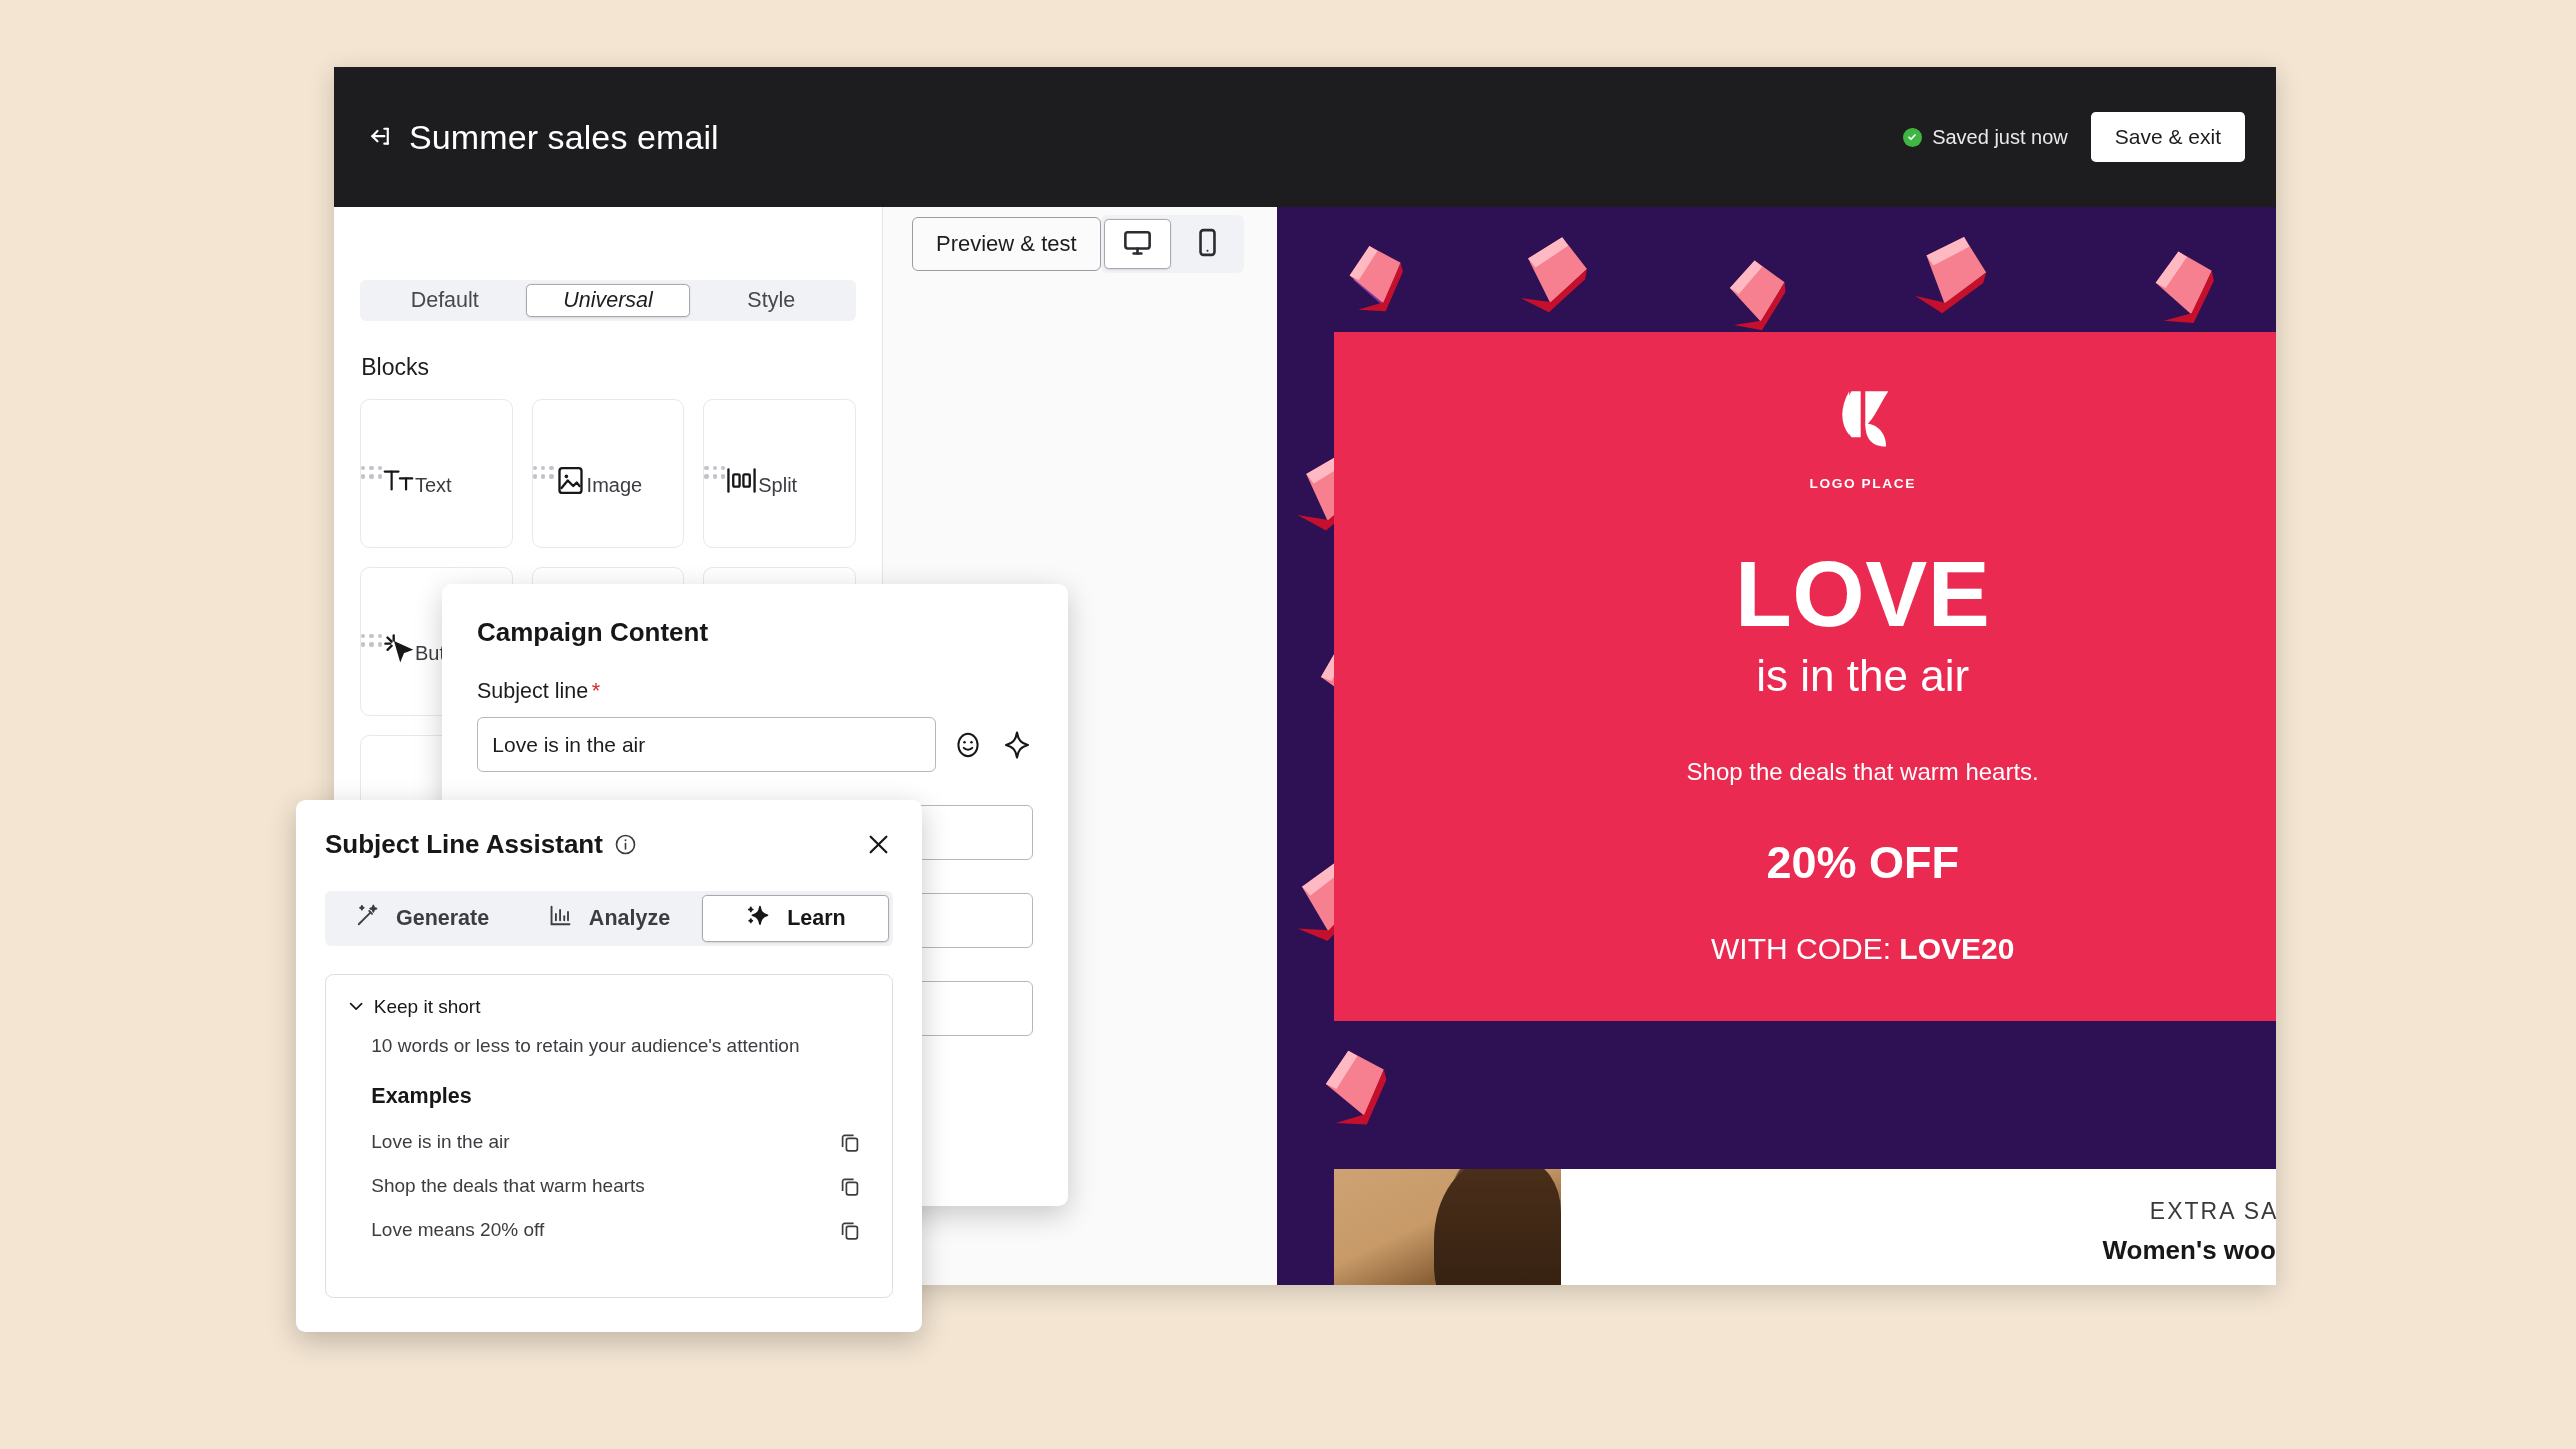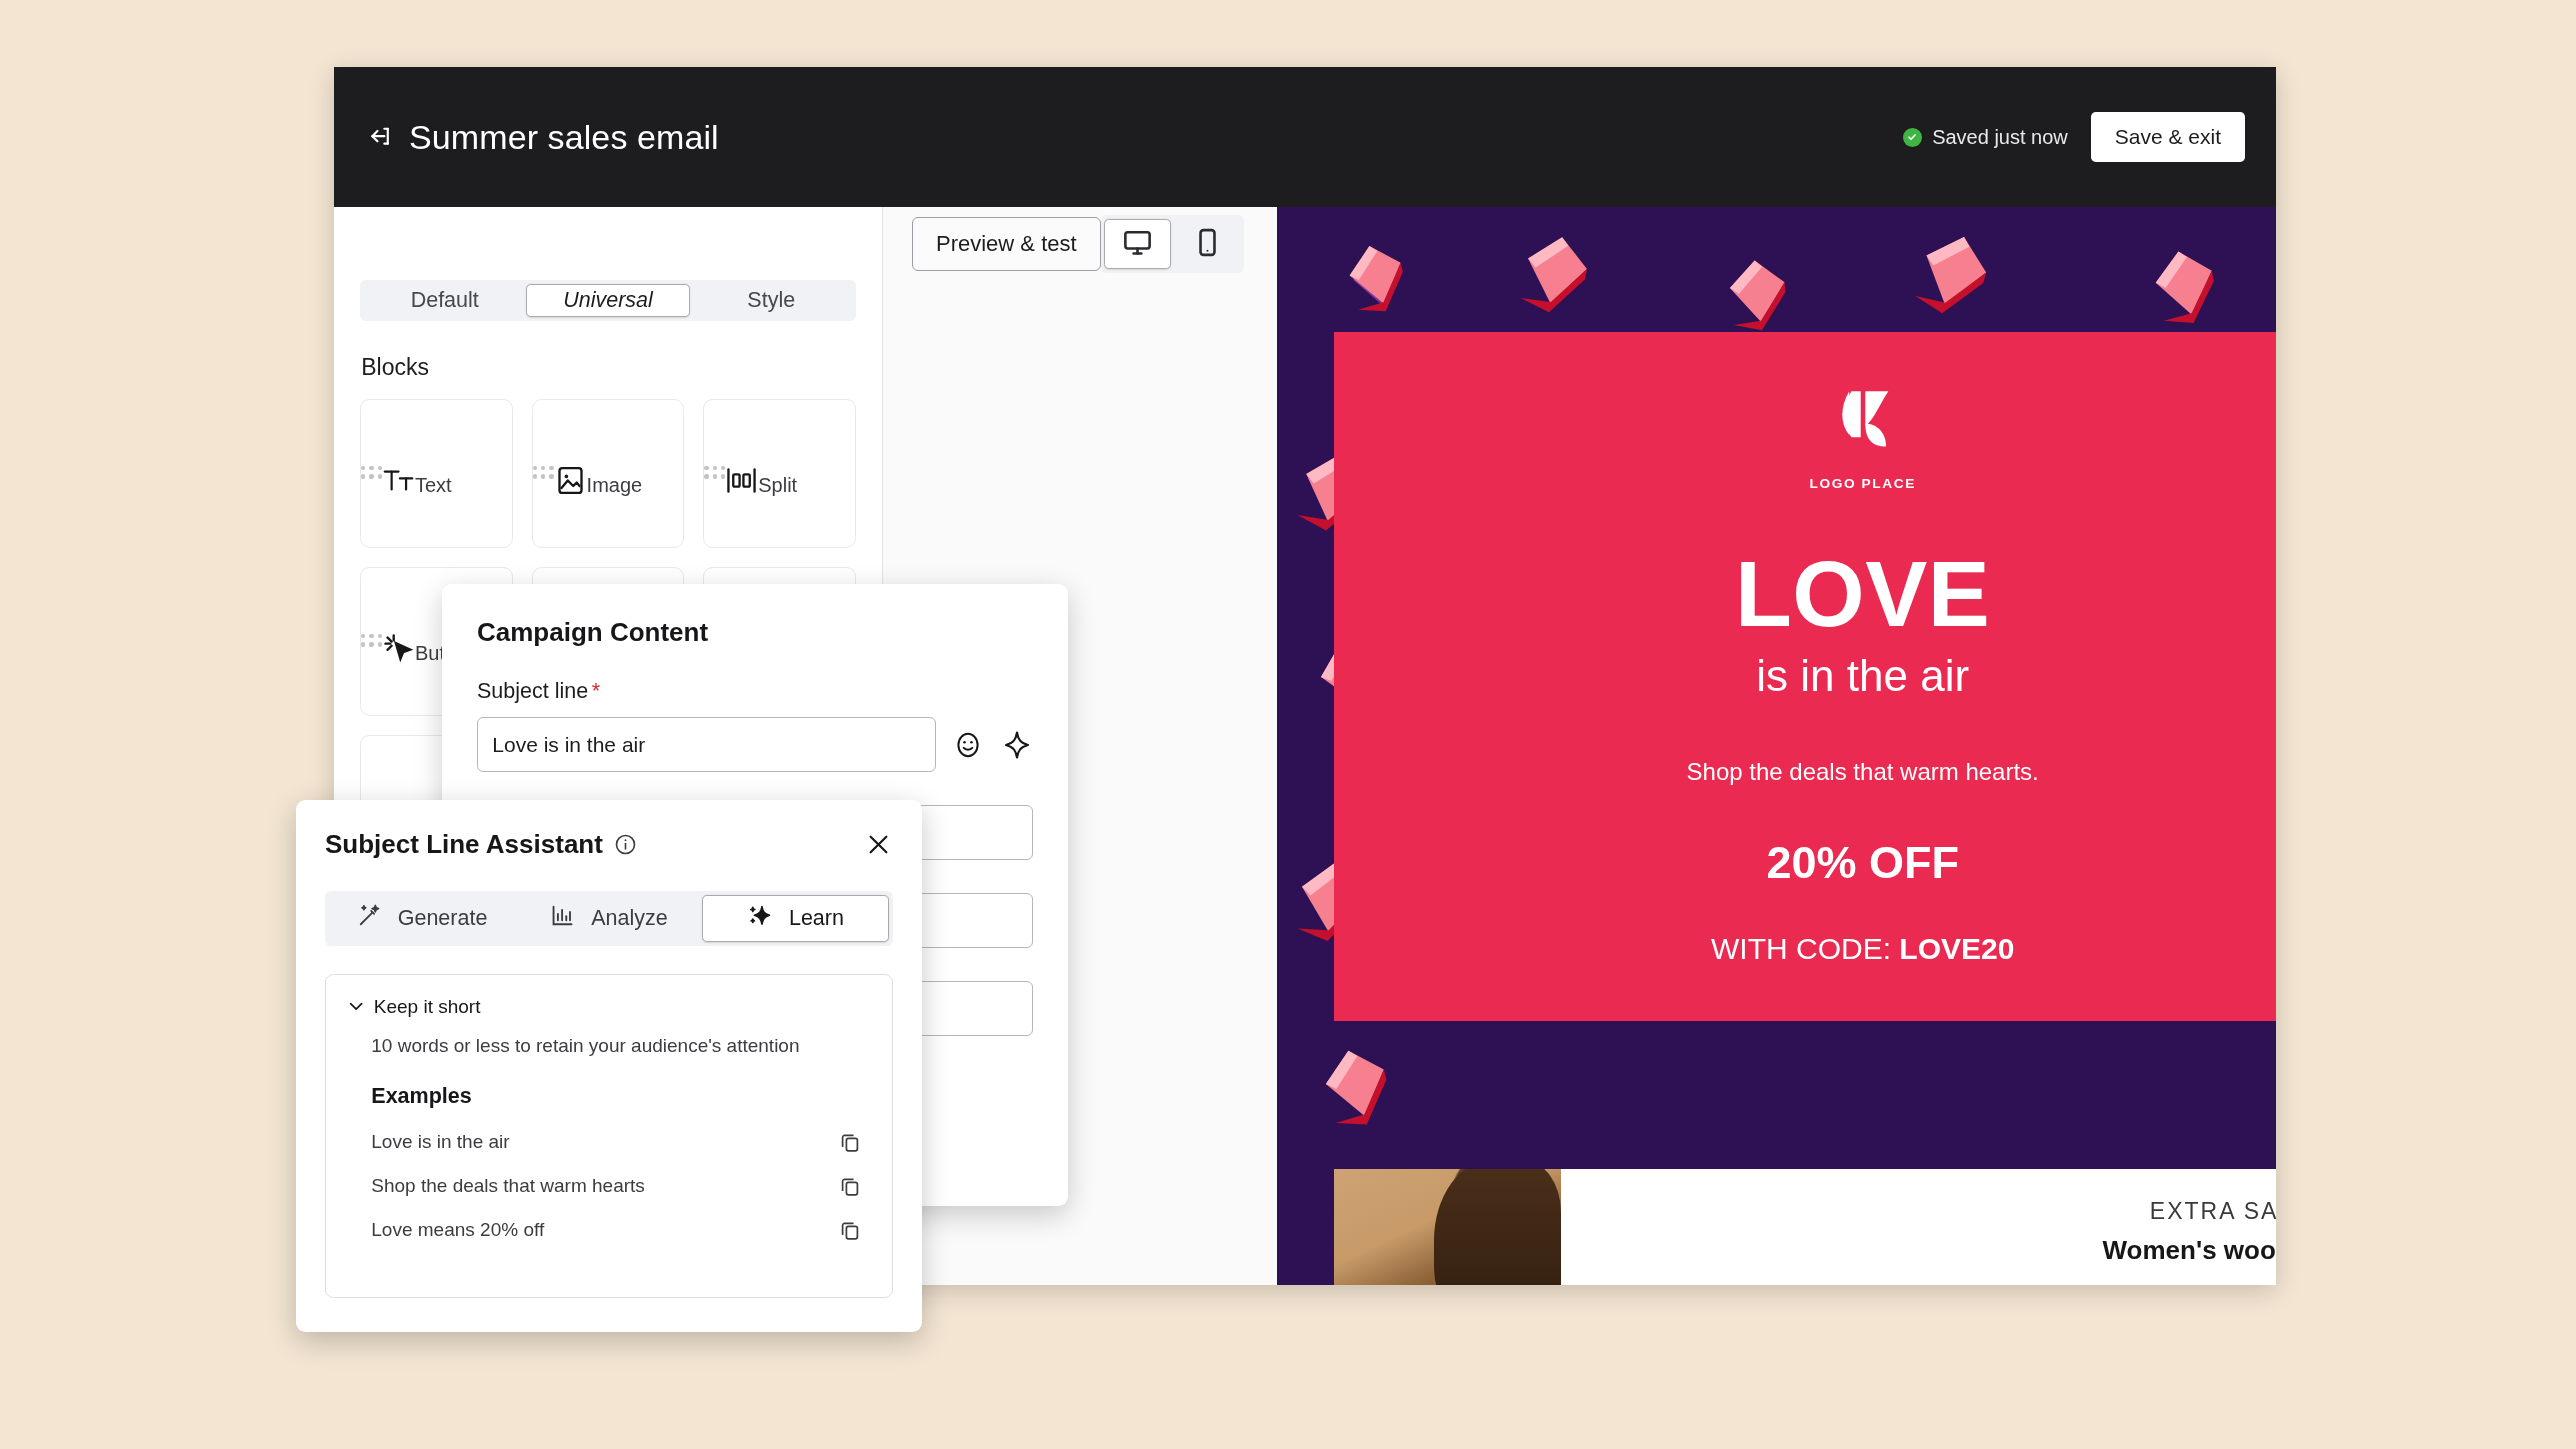--- a/index.html
+++ b/index.html
@@ -233,21 +233,21 @@
   .close-btn svg { width: 29px; height: 29px; display: block; }
 
   .assistant-tabs {
     display: flex; margin-top: 31px;
     background: #f1f2f5; border-radius: 6px; padding: 3.6px; height: 55px;
   }
   .assistant-tab {
     flex: 1; display: flex; align-items: center; justify-content: center; gap: 16px;
     border-radius: 4.8px; font-size: 21.5px; color: #3c3c41;
     background: transparent; border: 1.2px solid transparent;
-    font-family: inherit; cursor: pointer; white-space: nowrap;
+    font-family: inherit; cursor: pointer; white-space: nowrap; font-weight: bold;
   }
   .assistant-tab.active { background: #ffffff; color: #17171a; border-color: #a9a9ae; box-shadow: 0 0.6px 1.8px rgba(0,0,0,.12); }
   .assistant-tab svg { width: 25px; height: 25px; flex: 0 0 auto; }
 
   .learn-card {
     margin-top: 27.5px;
     border: 1.2px solid #ddddE2; border-radius: 8.4px;
     padding: 21.5px 20.3px 20.3px 20.3px;
     height: 324px;
   }

